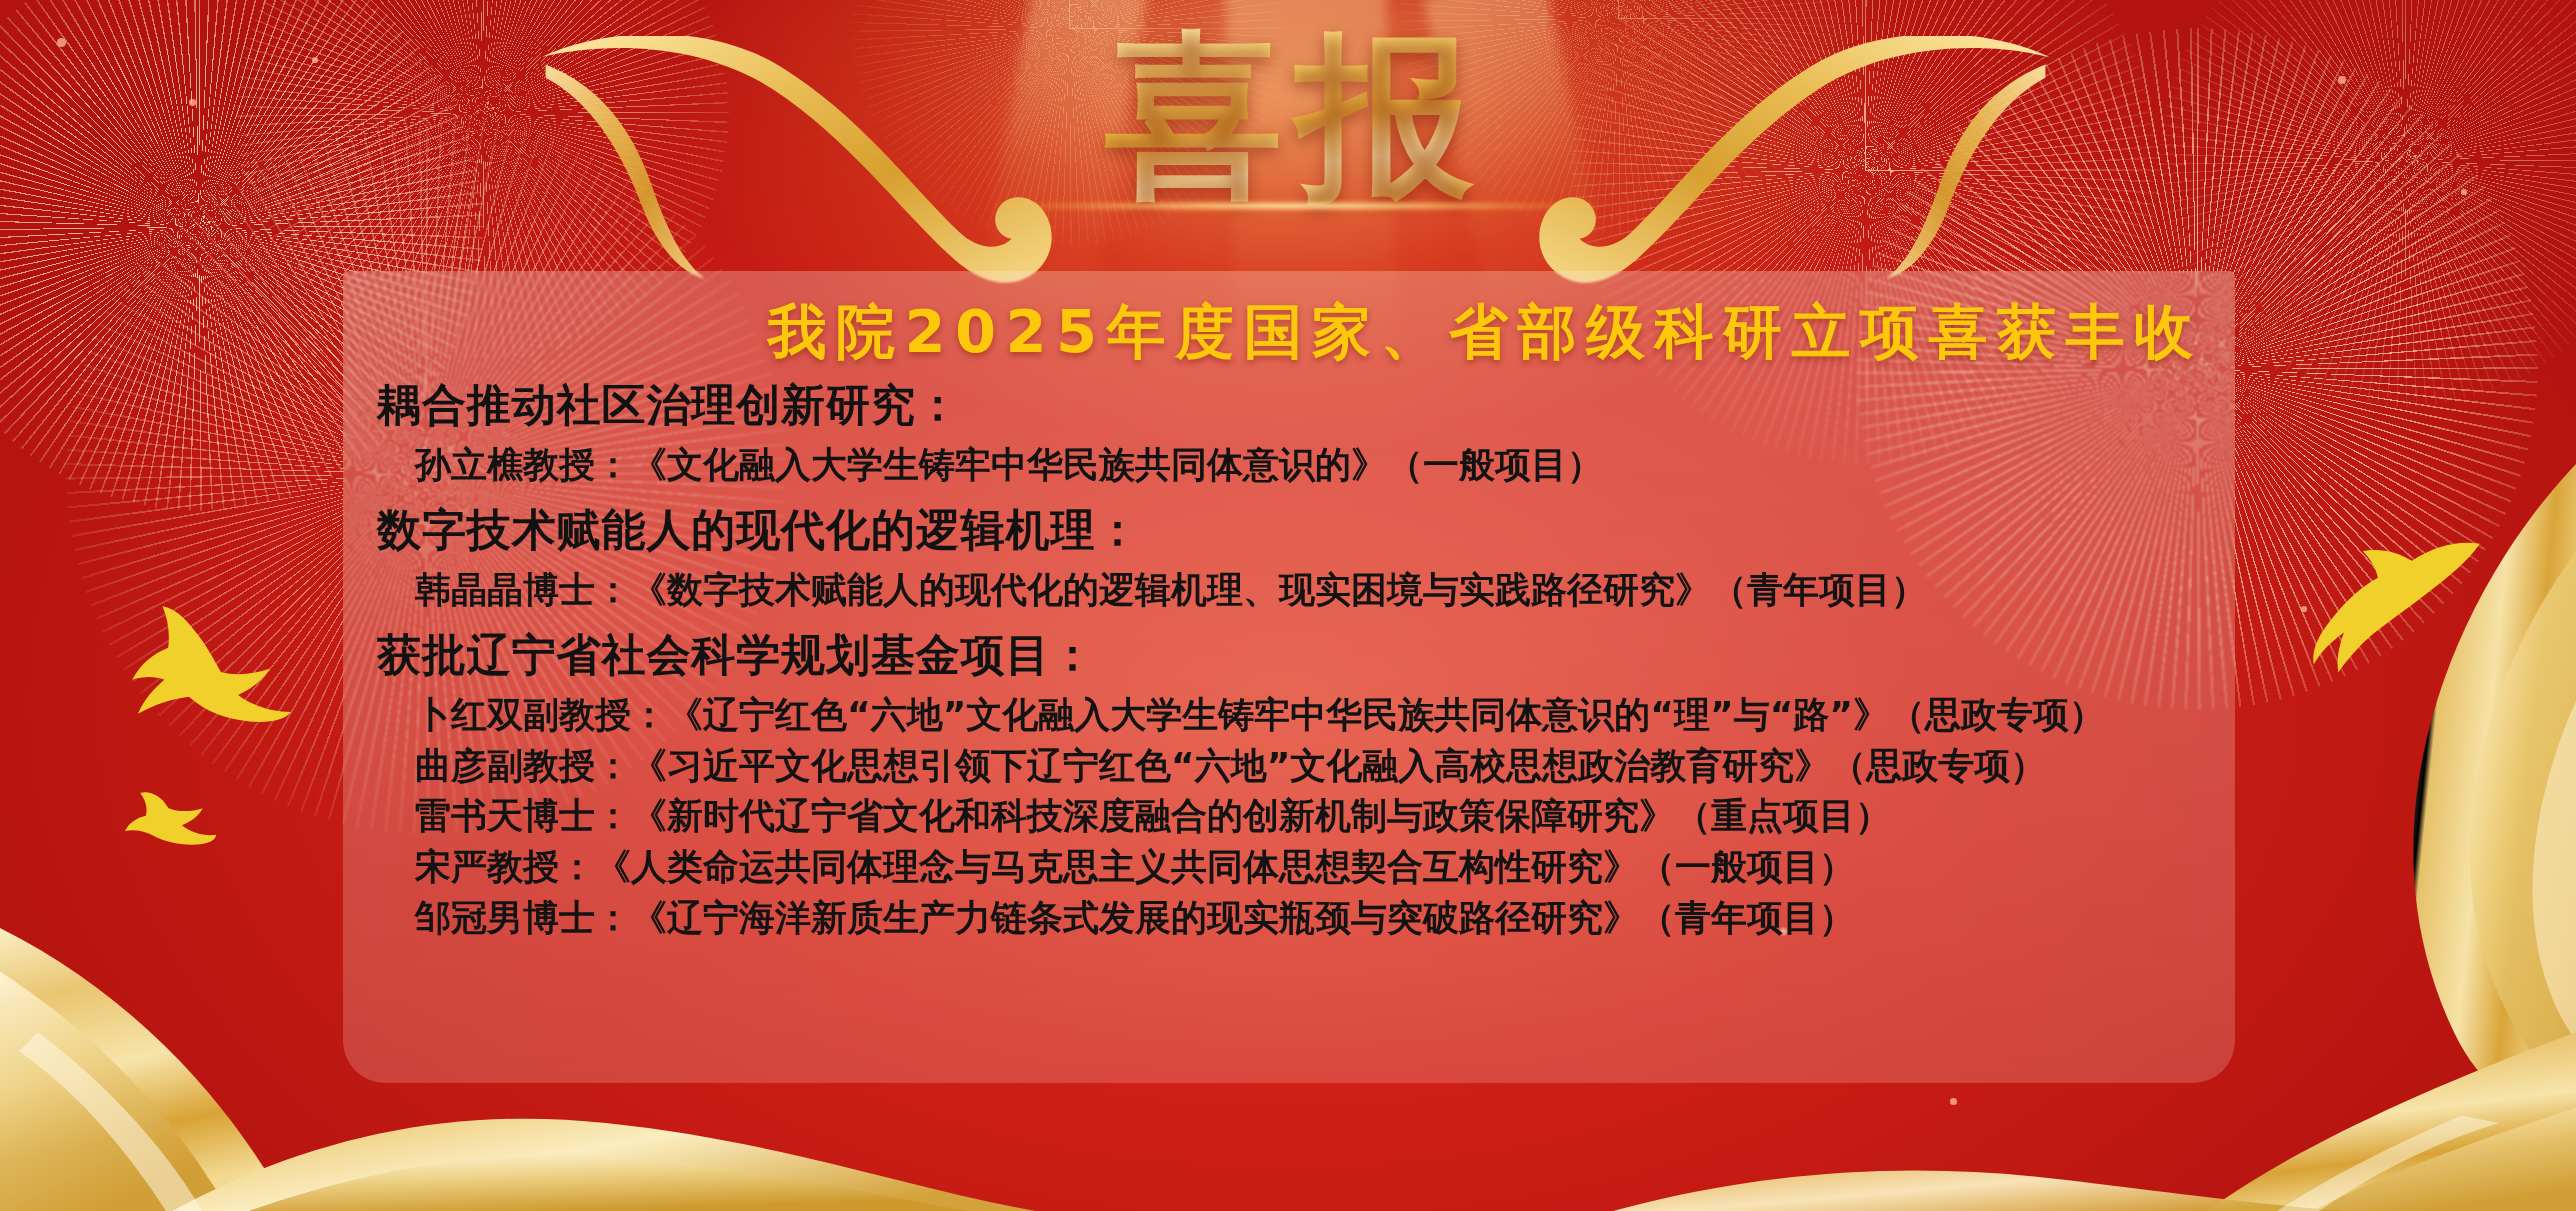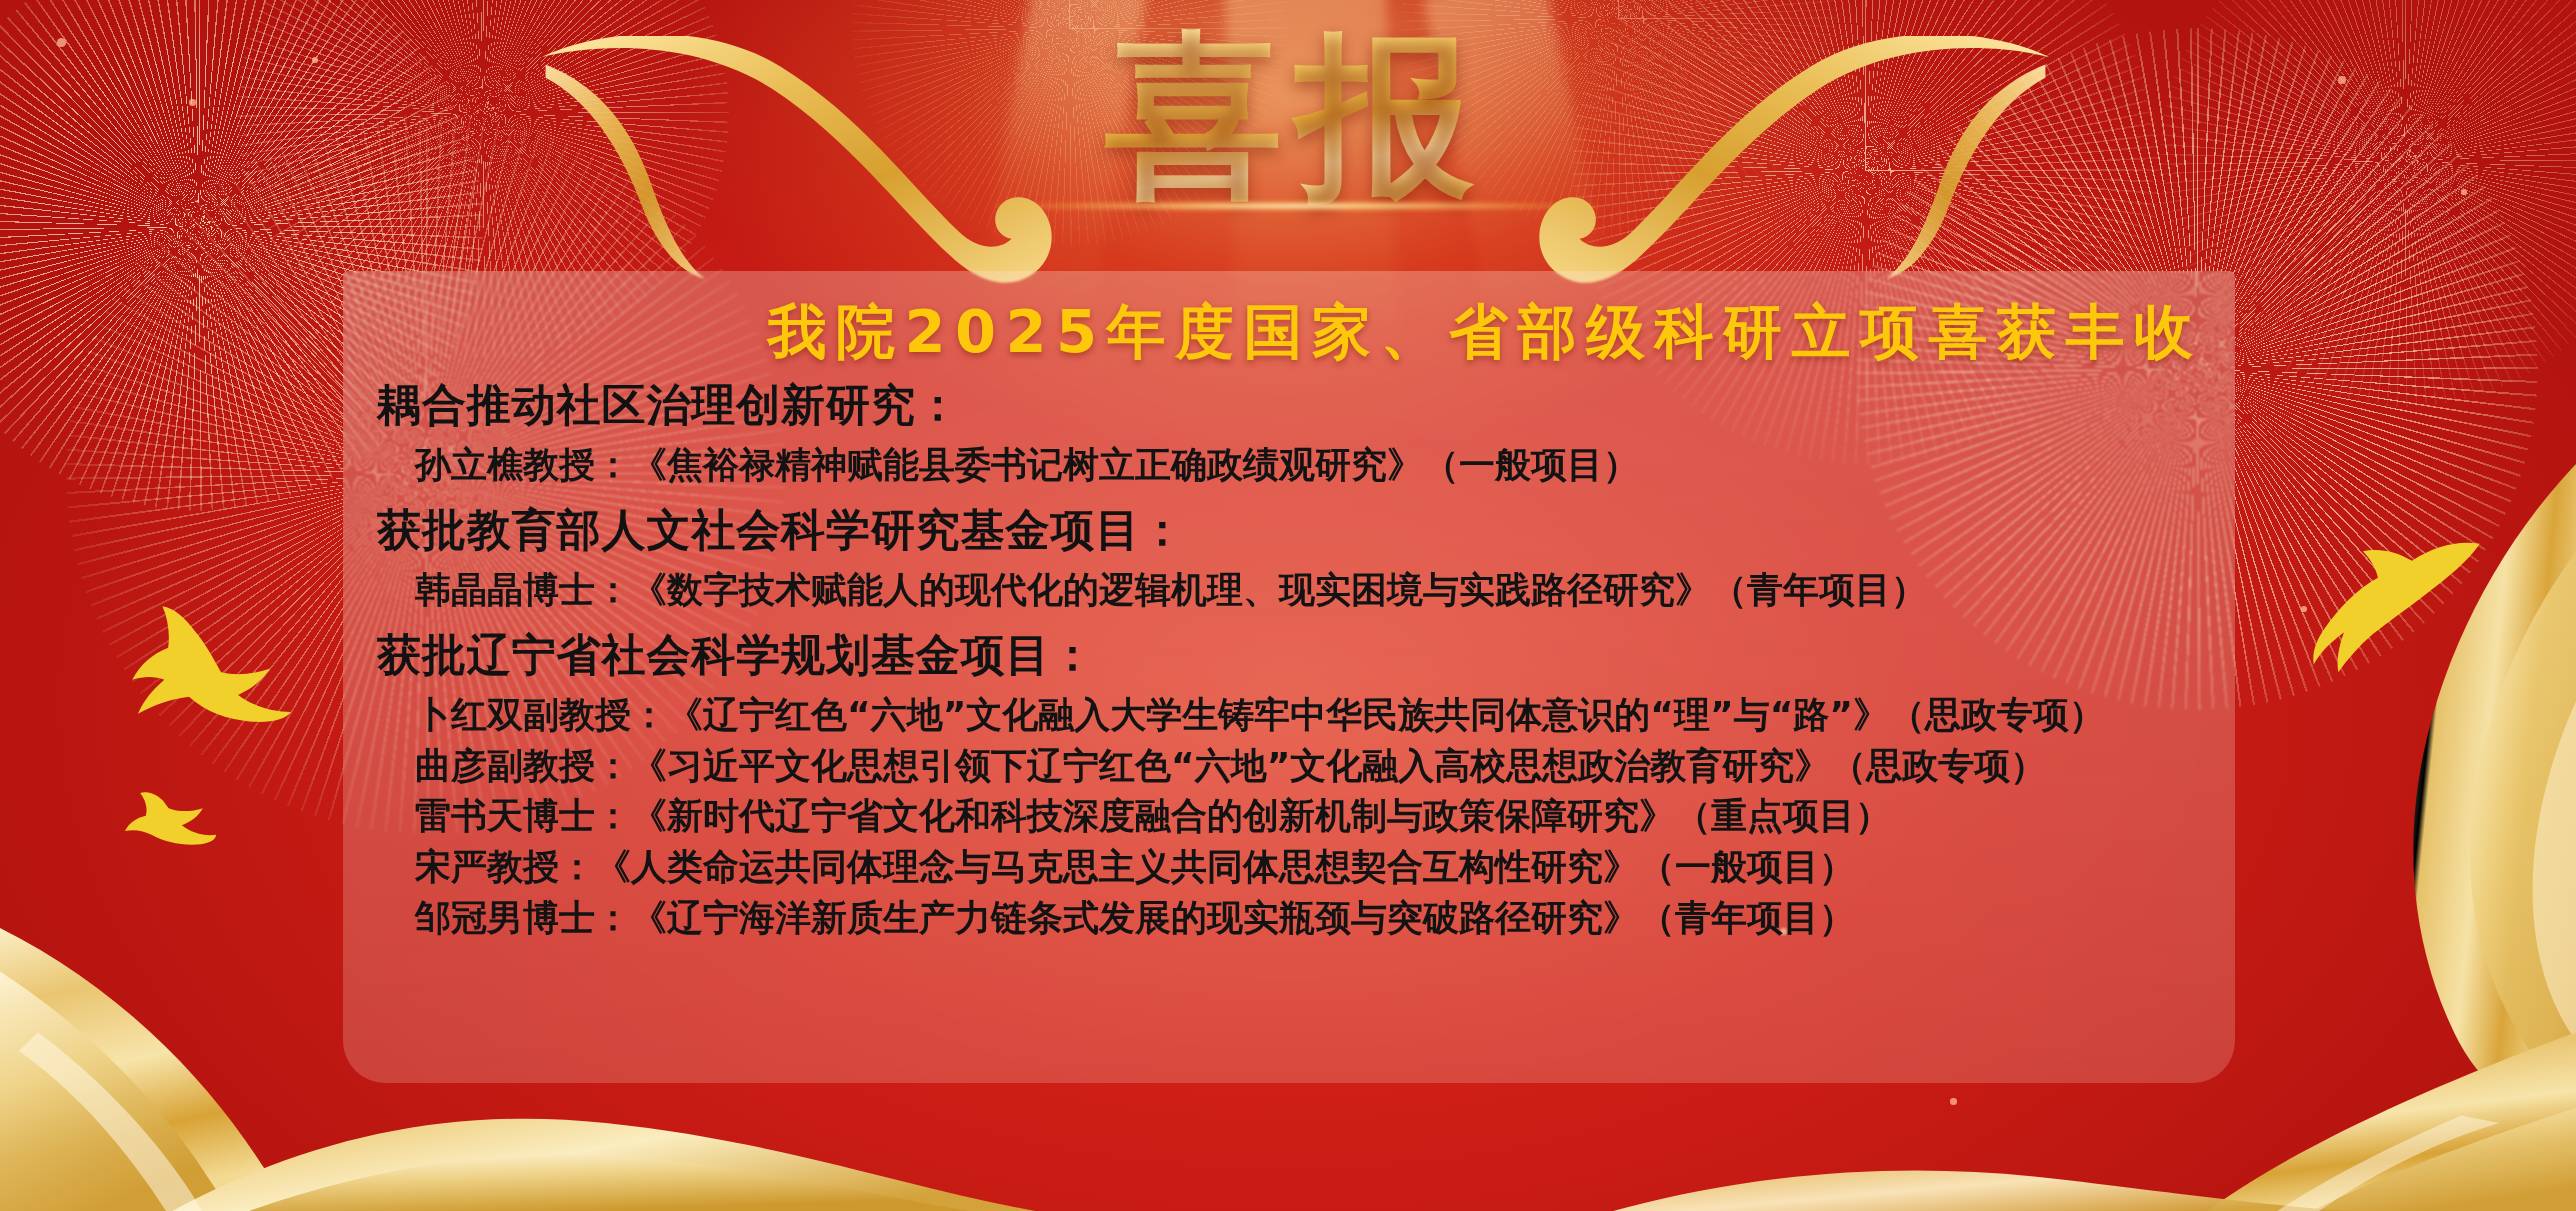--- a/index.html
+++ b/index.html
@@ -181,25 +181,25 @@
   </div>
 
   <div class="panel"></div>
 
   <div class="title">我院2025年度国家、省部级科研立项喜获丰收</div>
 
   <div class="body">
 
     <div class="sec">
       <p class="sec-head">耦合推动社区治理创新研究：</p>
-      <p class="entry">孙立樵教授：《焦裕禄精神赋能县委书记树立正确政绩观研究》（一般项目）</p>
+      <p class="entry">孙立樵教授：《文化融入大学生铸牢中华民族共同体意识的》（一般项目）</p>
     </div>
 
     <div class="sec">
-      <p class="sec-head">获批教育部人文社会科学研究基金项目：</p>
+      <p class="sec-head">数字技术赋能人的现代化的逻辑机理：</p>
       <p class="entry">韩晶晶博士：《数字技术赋能人的现代化的逻辑机理、现实困境与实践路径研究》（青年项目）</p>
     </div>
 
     <div class="sec">
       <p class="sec-head">获批辽宁省社会科学规划基金项目：</p>
       <p class="entry">卜红双副教授：《辽宁红色“六地”文化融入大学生铸牢中华民族共同体意识的“理”与“路”》（思政专项）</p>
       <p class="entry">曲彦副教授：《习近平文化思想引领下辽宁红色“六地”文化融入高校思想政治教育研究》（思政专项）</p>
       <p class="entry">雷书天博士：《新时代辽宁省文化和科技深度融合的创新机制与政策保障研究》（重点项目）</p>
       <p class="entry">宋严教授：《人类命运共同体理念与马克思主义共同体思想契合互构性研究》（一般项目）</p>
       <p class="entry">邹冠男博士：《辽宁海洋新质生产力链条式发展的现实瓶颈与突破路径研究》（青年项目）</p>

